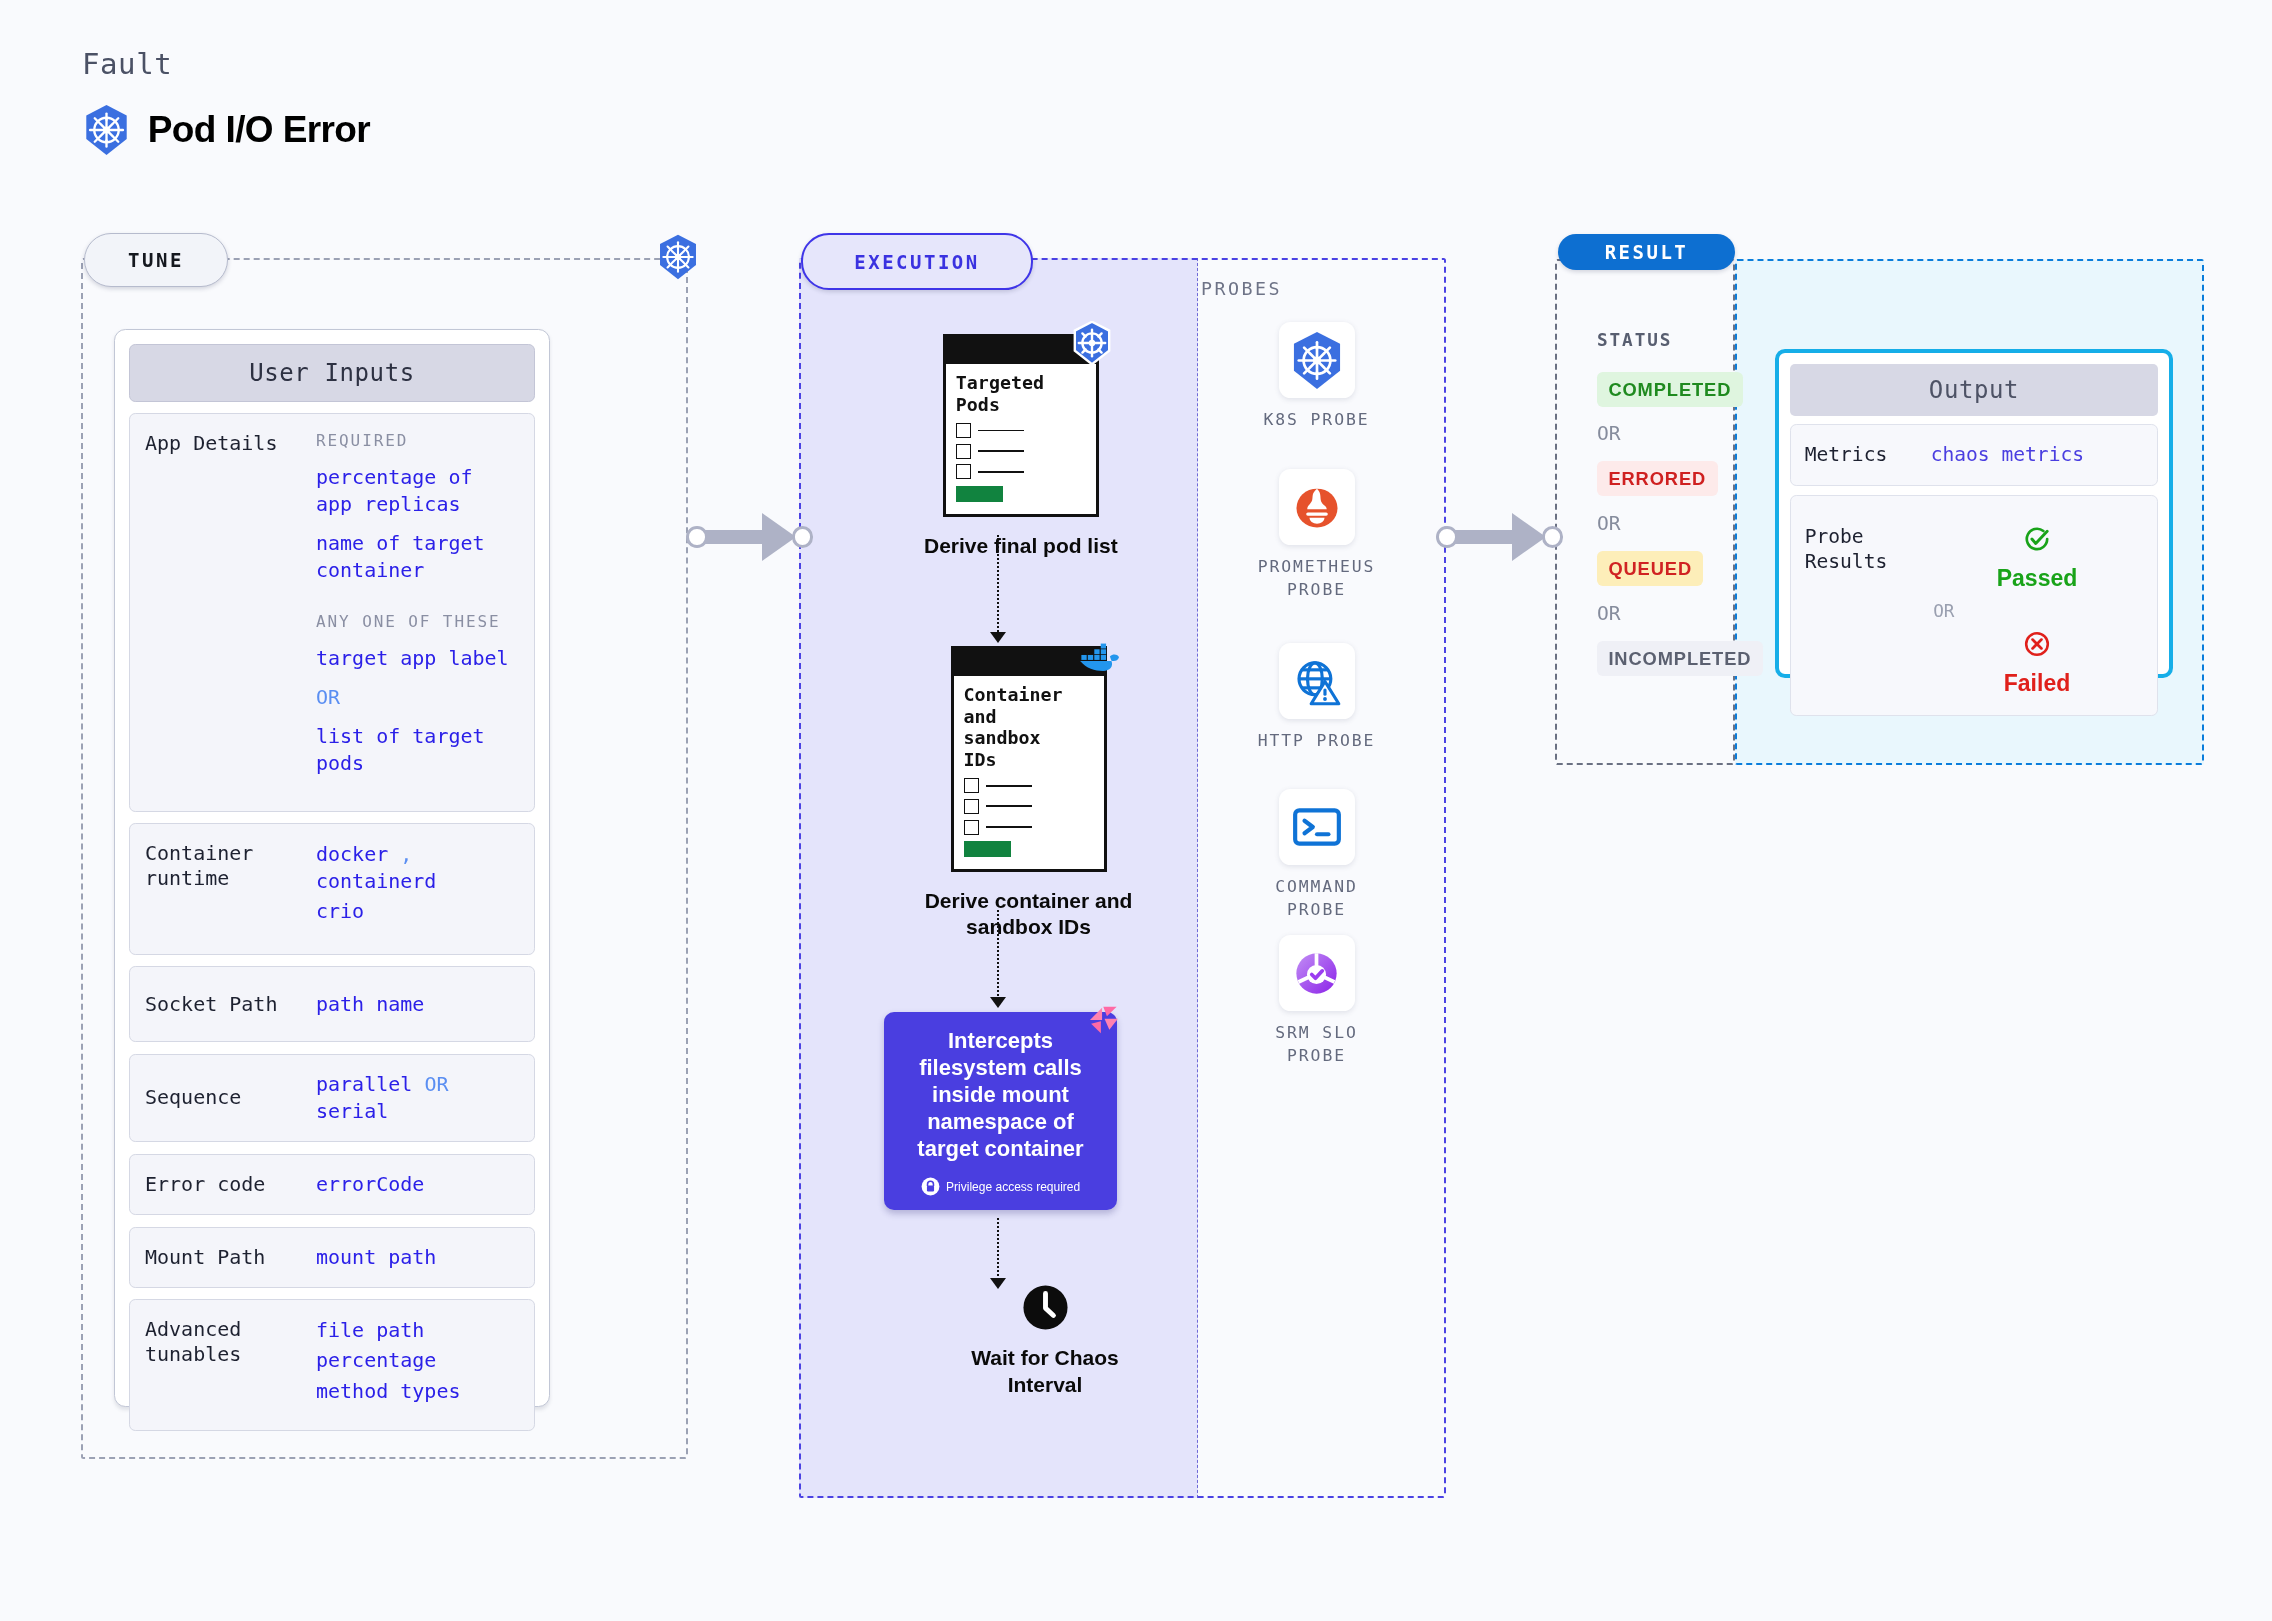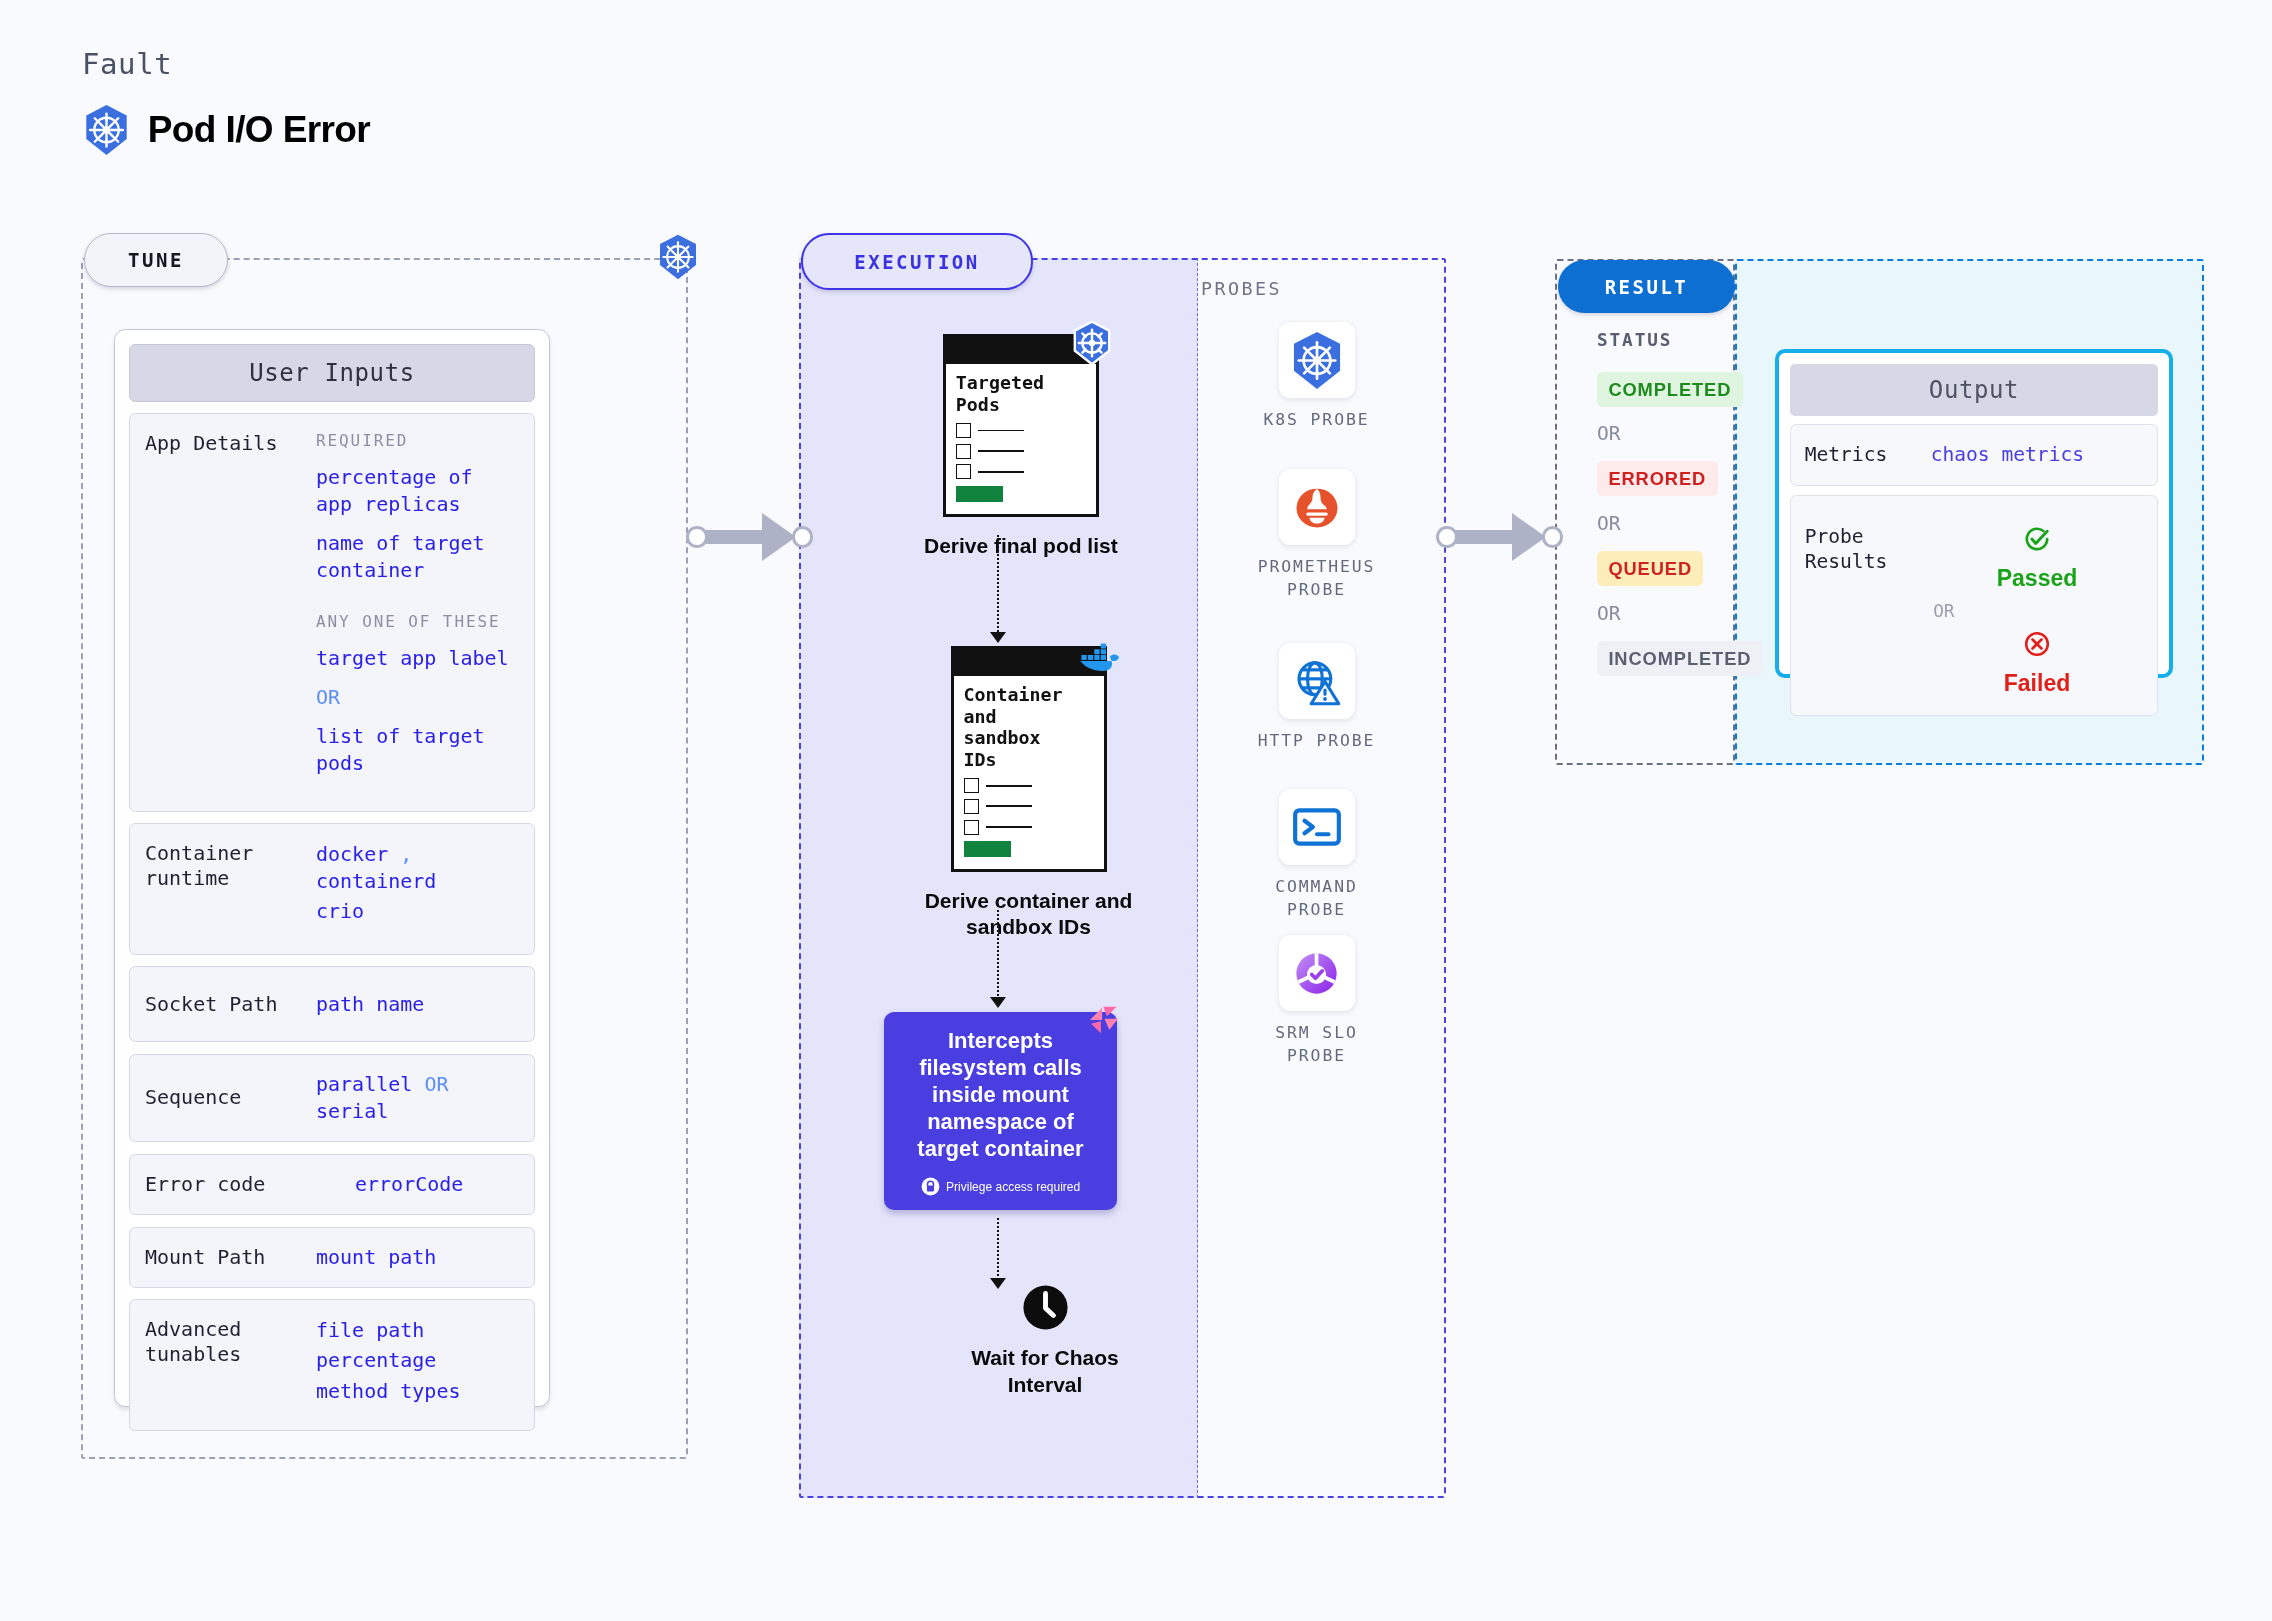--- a/index.html
+++ b/index.html
@@ -39,22 +39,22 @@
   }
   #tune-pill{
     left:84px;top:233px;width:142px;height:52px;
     background:#f2f4f9;color:#15181f;border:1.9px solid #b6bbcd;
   }
   #execution-pill{
     left:801px;top:233px;width:228px;height:53px;
     background:#e6e6fb;color:#3a32e0;border:2.5px solid #3f35e8;
   }
   #result-pill{
-    left:1558px;top:234px;width:177px;height:53px;
-    background:#0d6fd1;color:#ffffff;border:none;margin-top:26px;
+    left:1558px;top:234px;width:177px;height:36px;
+    background:#0d6fd1;color:#ffffff;border:none;
   }
 
   
   .dashed-box{position:absolute;box-sizing:border-box;}
   #tune-box{
     left:81px;top:258px;width:607px;height:1201px;
     border:2.5px dashed #9ba1b4;border-radius:2.5px;
   }
   #exec-outer-box{
     left:799px;top:258px;width:647px;height:1240px;
@@ -358,21 +358,21 @@
     <div class="label">Sequence</div>
     <div class="vals">
       <div class="val" style="margin-bottom:0">
         <span>parallel</span>
         <span class="or-inline">OR</span>
         <span>serial</span>
       </div>
     </div>
   </div>
 
-  <div class="tune-row" style="align-items:center;min-height:53px;gap:39px;">
+  <div class="tune-row" style="align-items:center;min-height:53px;">
     <div class="label">Error code</div>
     <div class="vals">
         <div class="val" style="margin-bottom:0">errorCode</div>
       </div>
   </div>
 
   <div class="tune-row" style="align-items:center;min-height:53px;">
     <div class="label">Mount Path</div>
     <div class="vals">
         <div class="val" style="margin-bottom:0">mount path</div>

